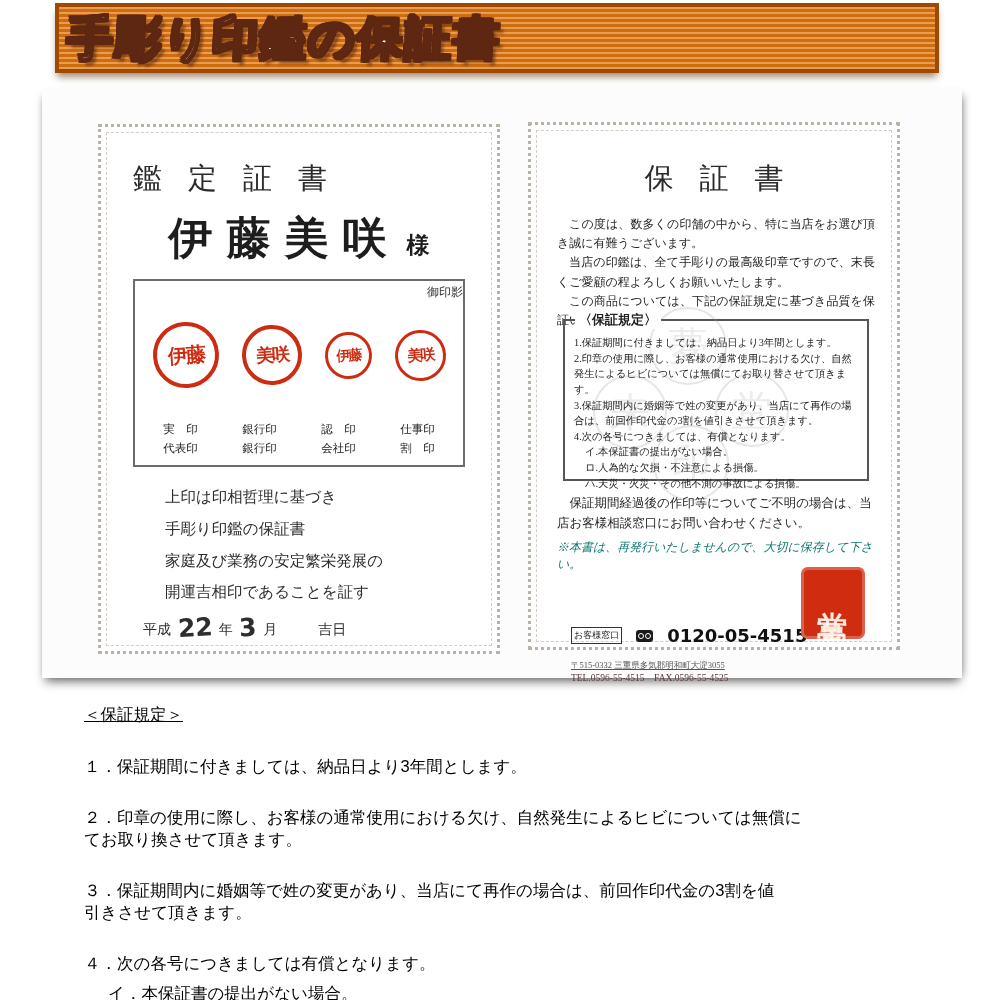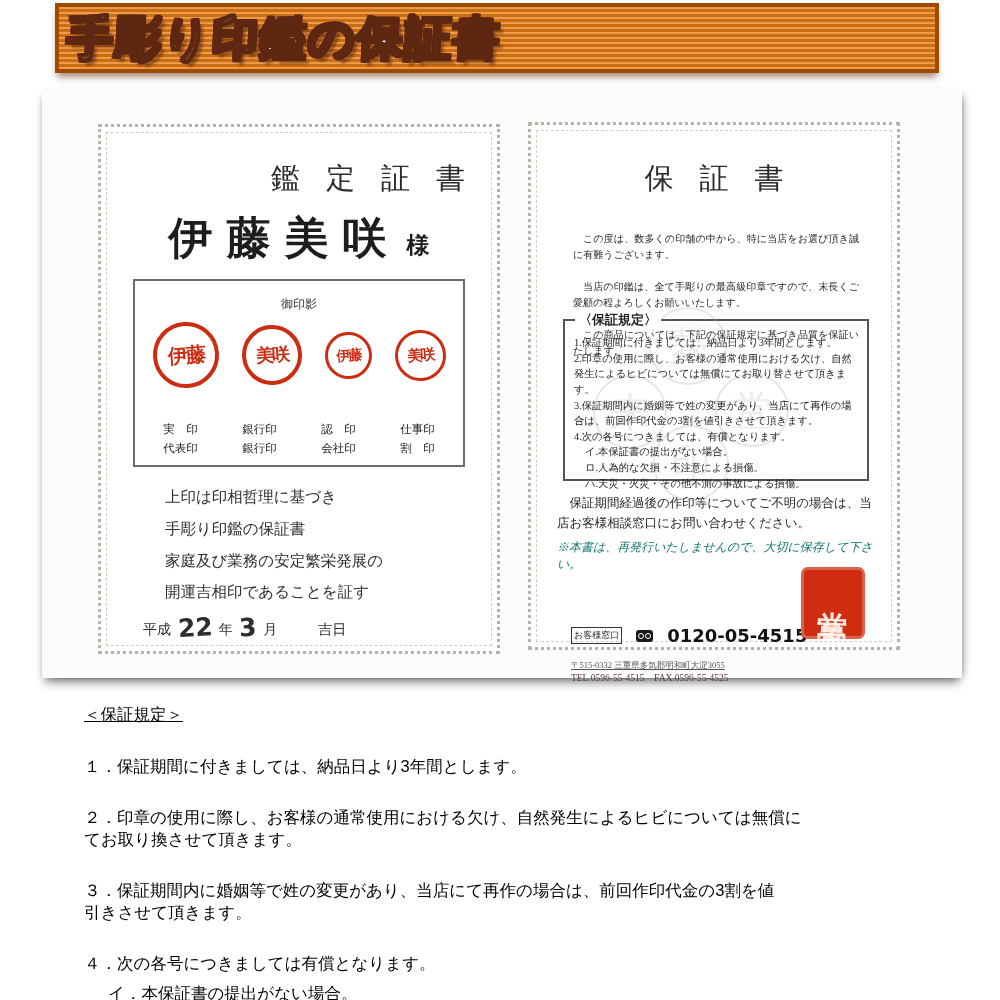--- a/index.html
+++ b/index.html
@@ -24,48 +24,48 @@
   .photo{position:absolute;left:42px;top:88px;width:920px;height:590px;background:#fcfcfc;
     box-shadow:0 7px 9px -3px rgba(0,0,0,.5),6px 2px 8px -5px rgba(0,0,0,.3),-3px 2px 6px -5px rgba(0,0,0,.2);}
 
   .cert{position:absolute;background:#fff;border:3px dotted #b9b2a6;padding:5px;box-sizing:border-box;}
   .cert-inner{position:relative;width:100%;height:100%;box-sizing:border-box;border:1px dashed #d3cec4;}
 
   .cert-left{left:56px;top:36px;width:402px;height:530px;}
   .cert-right{left:486px;top:34px;width:372px;height:528px;}
 
   
-  .k-title{position:absolute;top:26px;left:0;right:0;text-align:right;
+  .k-title{position:absolute;top:26px;left:0;right:0;text-align:left;
     font-size:29px;letter-spacing:26px;text-indent:26px;color:#2b2b2b;}
   .k-name-row{position:absolute;top:76px;left:0;right:0;text-align:center;white-space:nowrap;}
   .k-name{font-size:44px;font-weight:bold;letter-spacing:14px;color:#1d1d1d;}
   .k-sama{font-size:23px;font-weight:bold;color:#1d1d1d;margin-left:2px;}
   .stamp-box{position:absolute;left:26px;right:26px;top:146px;height:184px;border:2px solid #6b6b6b;}
-  .stamp-box-label{position:absolute;top:15px;left:0;right:0;text-align:center;font-size:12px;color:#333;}
+  .stamp-box-label{position:absolute;top:3px;left:0;right:0;text-align:right;font-size:12px;color:#333;}
   .seal-row{position:absolute;top:34px;left:6px;right:6px;height:80px;
     display:flex;justify-content:space-around;align-items:center;}
   .seal{border-radius:50%;display:flex;align-items:center;justify-content:center;
     color:#cc2d12;font-weight:bold;transform:rotate(-4deg);letter-spacing:-2px;}
   .seal.s0{width:58px;height:58px;border:4px solid #cc2d12;font-size:20px;}
   .seal.s1{width:52px;height:52px;border:4px solid #cc2d12;font-size:18px;}
   .seal.s2{width:41px;height:41px;border:3px solid #cc2d12;font-size:14px;}
   .seal.s3{width:45px;height:45px;border:3px solid #cc2d12;font-size:15px;}
   .seal-label-row{position:absolute;bottom:8px;left:6px;right:6px;display:flex;justify-content:space-around;}
   .seal-label{font-size:11.5px;line-height:1.6;text-align:center;color:#222;white-space:pre-line;}
   .k-lines{position:absolute;left:58px;top:348px;font-size:15.5px;line-height:2.05;color:#2e2e2e;}
   .k-date{position:absolute;left:36px;top:478px;font-size:14px;color:#2e2e2e;white-space:nowrap;}
   .k-date .big{font-family:"DejaVu Sans",sans-serif;font-size:25px;font-weight:bold;
     margin:0 3px;position:relative;top:2px;transform:rotate(-3deg);display:inline-block;}
   .k-date .gap{display:inline-block;width:34px;}
 
   
   .h-title{position:absolute;top:28px;left:0;right:0;text-align:center;
     font-size:29px;letter-spacing:26px;text-indent:26px;color:#2b2b2b;}
   .h-paras{position:absolute;top:84px;left:20px;right:16px;}
-  .h-paras p{margin:16px;font-size:10px;line-height:1.6;text-indent:1em;color:#1e1e1e;text-align:justify;}
+  .h-paras p{margin:0;font-size:12px;line-height:1.6;text-indent:1em;color:#1e1e1e;text-align:justify;}
   .kitei-box{position:absolute;left:26px;right:22px;top:188px;height:158px;border:2px solid #555;}
   .kitei-legend{position:absolute;top:-10px;left:10px;background:#fff;padding:0 4px;
     font-size:13px;font-weight:bold;color:#222;}
   .kitei-items{position:absolute;inset:0;padding:14px 8px 4px 9px;font-size:10.3px;line-height:1.52;color:#222;}
   .kitei-items div{margin:0;}
   .kitei-sub{margin-left:11px !important;}
   .wm{position:absolute;border:2px solid rgba(165,165,165,.28);border-radius:50%;
     display:flex;align-items:center;justify-content:center;color:rgba(150,150,150,.18);
     font-size:40px;pointer-events:none;}
   .h-note1{position:absolute;left:20px;right:16px;top:362px;font-size:12.5px;line-height:1.6;

